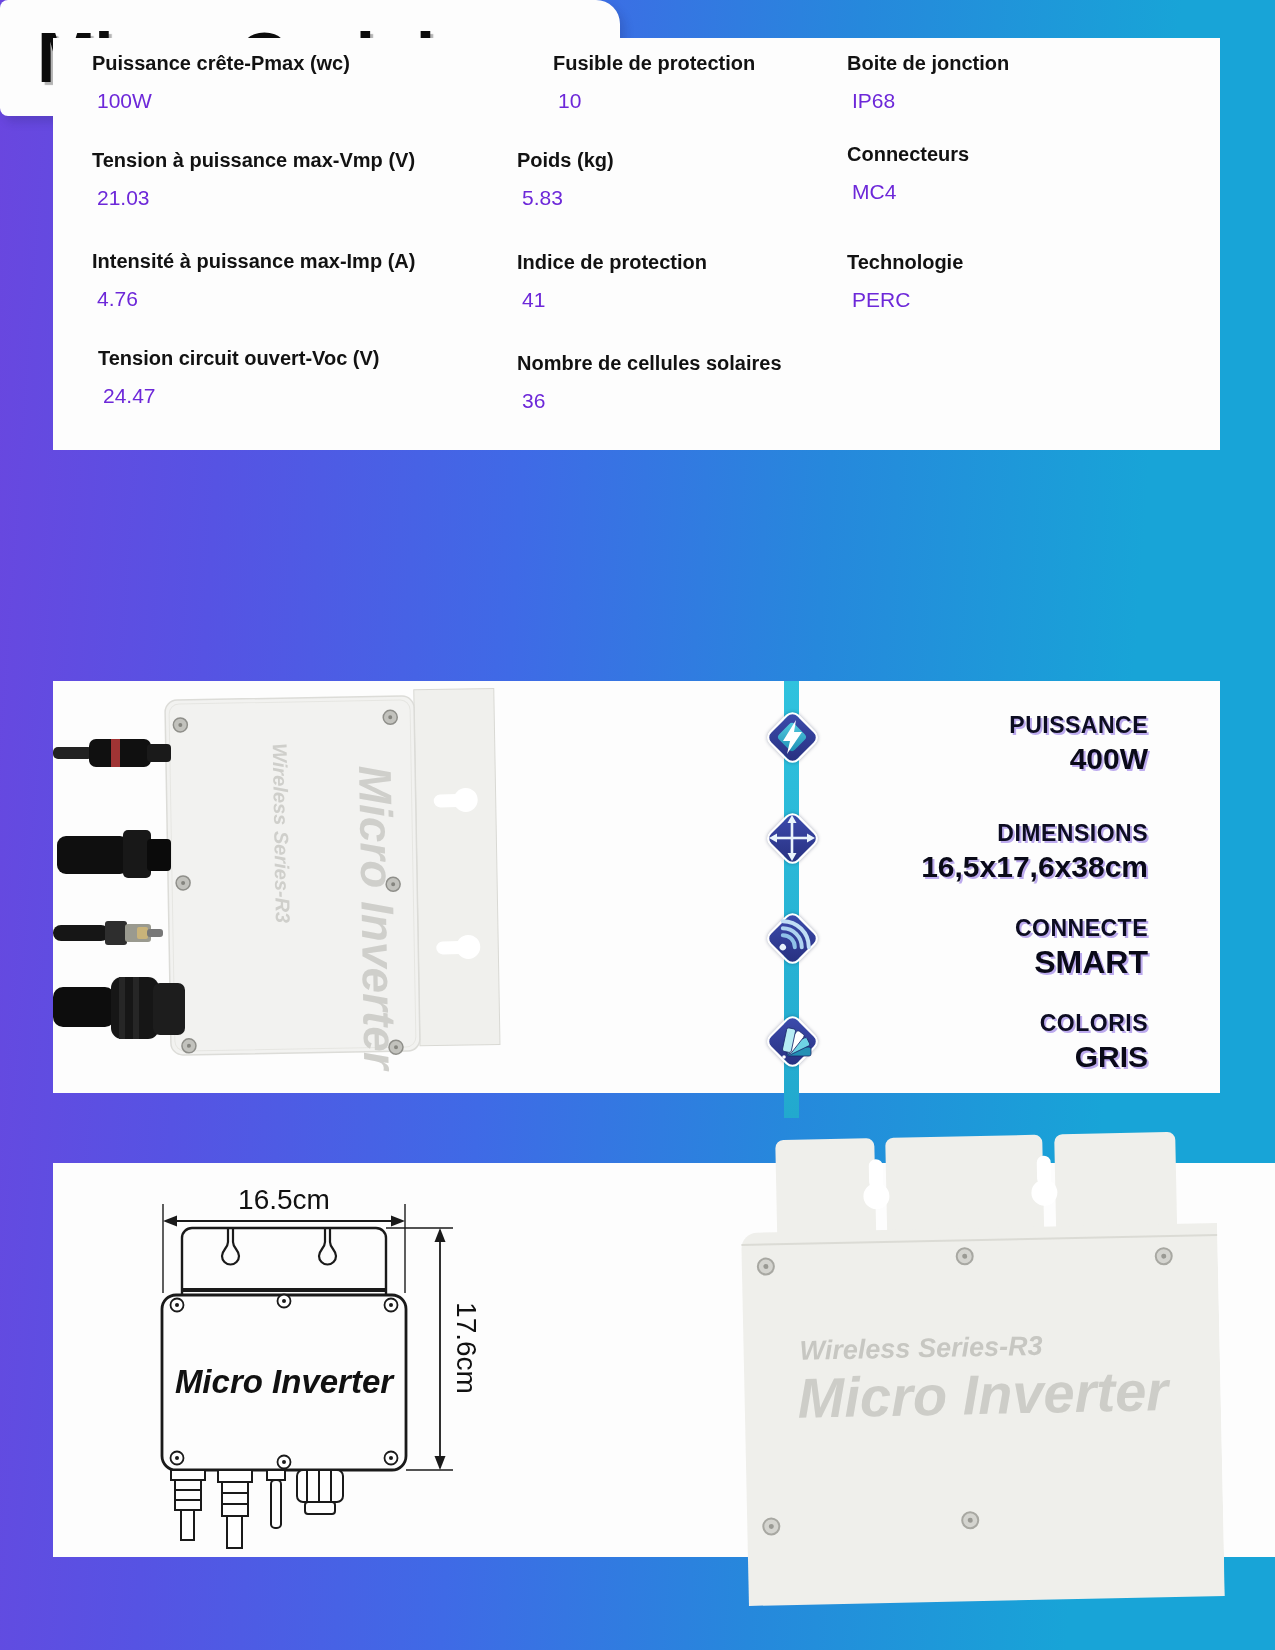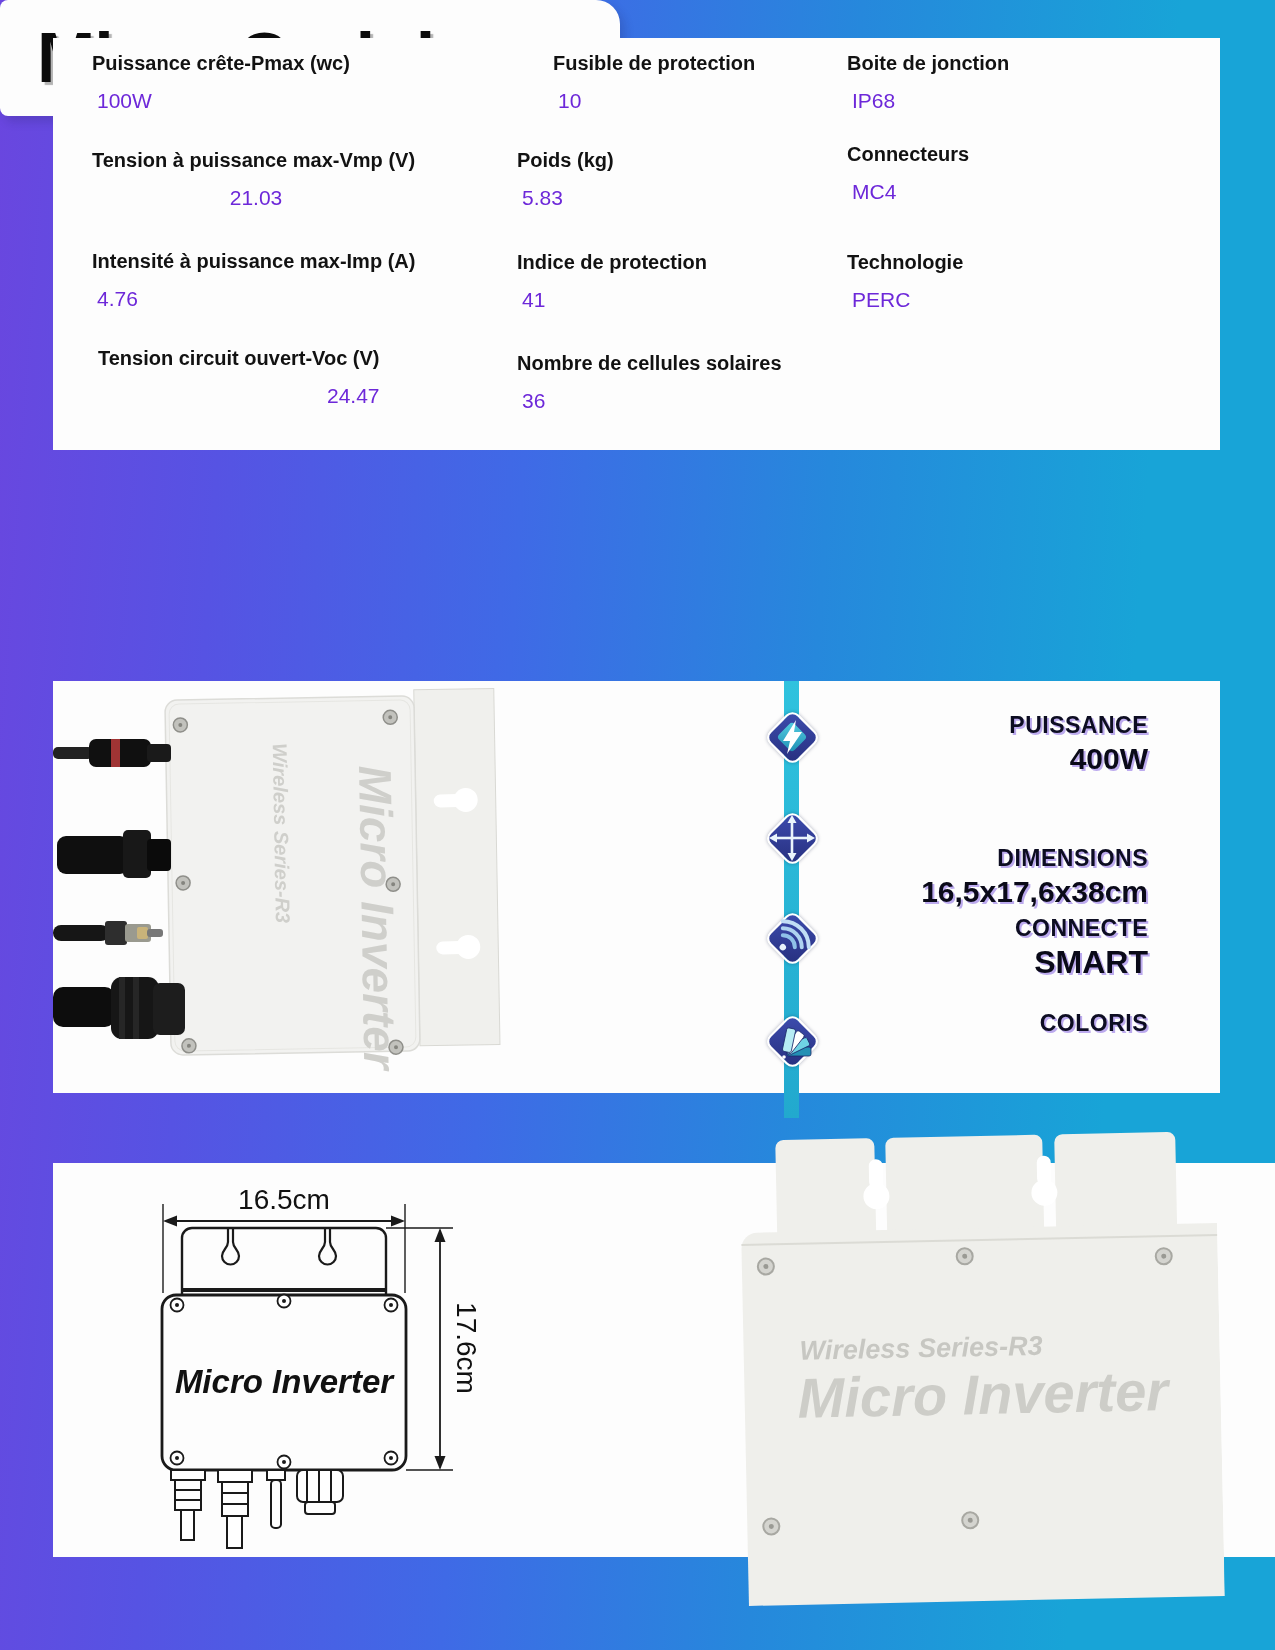--- a/index.html
+++ b/index.html
@@ -73,29 +73,29 @@
 </head>
 <body>
 
 <div id="spec-card" class="card">
 
   <div class="spec-col" style="left:39px;">
     <div class="spec-item" style="top:14px;">
       <div class="spec-label">Puissance crête-Pmax (wc)</div>
       <div class="spec-value">100W</div>
     </div>
-    <div class="spec-item" style="top:111px;text-align:center;">
+    <div class="spec-item" style="top:111px;">
       <div class="spec-label">Tension à puissance max-Vmp (V)</div>
       <div class="spec-value">21.03</div>
     </div>
     <div class="spec-item" style="top:212px;">
       <div class="spec-label">Intensité à puissance max-Imp (A)</div>
       <div class="spec-value">4.76</div>
     </div>
-    <div class="spec-item" style="top:309px; left:6px;text-align:right;">
+    <div class="spec-item" style="top:309px; left:6px;">
       <div class="spec-label">Tension circuit ouvert-Voc (V)</div>
       <div class="spec-value">24.47</div>
     </div>
   </div>
 
   <div class="spec-col" style="left:464px;">
     <div class="spec-item" style="top:14px;margin-left:36px;">
       <div class="spec-label">Fusible de protection</div>
       <div class="spec-value">10</div>
     </div>
@@ -243,30 +243,31 @@
         <rect x="24" y="35" width="24" height="9" rx="2" fill="#b7ecf4" transform="rotate(-78 24 40)"></rect>
       </g>
       <circle cx="21" cy="45" r="1.8" fill="#ffffff"></circle>
     </svg>
   </div>
 
   <div class="feature" style="top:28px;">
     <div class="feature-label">PUISSANCE</div>
     <div class="feature-value">400W</div>
   </div>
-  <div class="feature" style="top:136px;margin-top:25px;">
+  <div class="feature" style="top:136px;">
     <div class="feature-label">DIMENSIONS</div>
     <div class="feature-value">16,5x17,6x38cm</div>
   </div>
   <div class="feature" style="top:231px;">
     <div class="feature-label">CONNECTE</div>
     <div class="feature-value" style="font-size:32px;">SMART</div>
   </div>
   <div class="feature" style="top:326px;">
     <div class="feature-label">COLORIS</div>
+    <div class="feature-value">GRIS</div>
   </div>
 </div>
 
 <div id="dims-card" class="card">
   <svg width="1167" height="394" viewBox="0 0 1167 394">
     <g stroke="#1a1a1a" fill="none" stroke-width="2.4">
 
       <path d="M129 132 v-57 a10 10 0 0 1 10 -10 h184 a10 10 0 0 1 10 10 v57"></path>
       <line x1="129" y1="127" x2="333" y2="127" stroke-width="4"></line>
 

